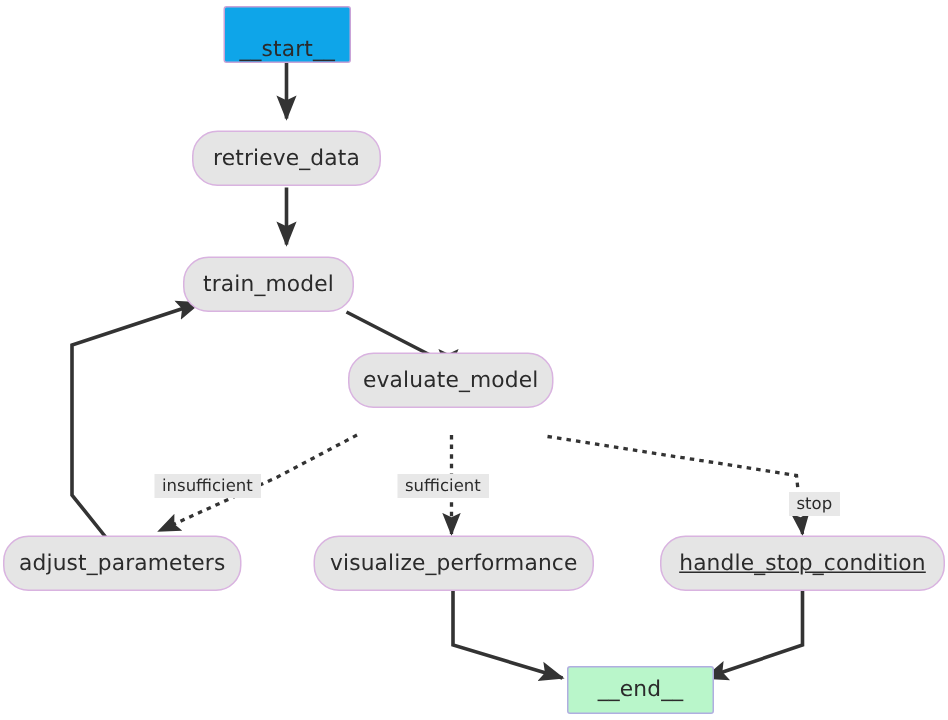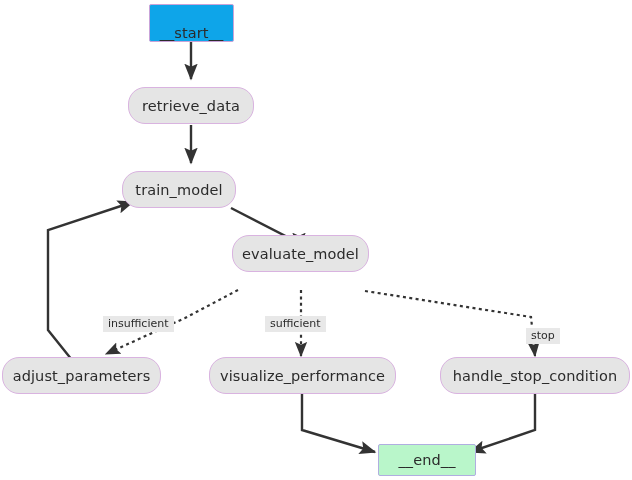--- a/index.html
+++ b/index.html
@@ -119,21 +119,21 @@
   </div>
 
   <div class="node node-proc" style="left:209px; top:357px; width:187px; height:37px;">
     <span>visualize_performance</span>
   </div>
 
   <div class="node node-proc" style="left:2px; top:357px; width:159px; height:37px;">
     <span>adjust_parameters</span>
   </div>
 
-  <div class="node node-proc" style="left:440px; top:357px; width:190px; height:37px;">
+  <div class="node node-proc" style="left:440px; top:357px; width:190px; height:37px;text-decoration:underline;">
     <span>handle_stop_condition</span>
   </div>
 
   <div class="node node-end" style="left:378px; top:444px; width:98px; height:32px;">
     <span>__end__</span>
   </div>
 
   <div class="edge-label" style="left:103px; top:316px;">
     <span>insufficient</span>
   </div>

